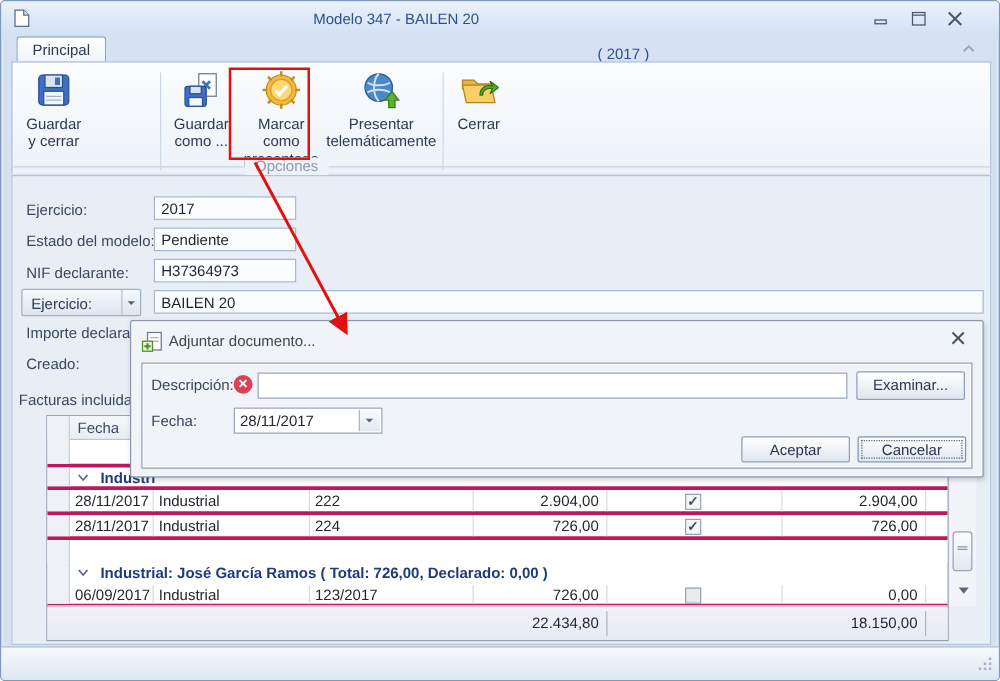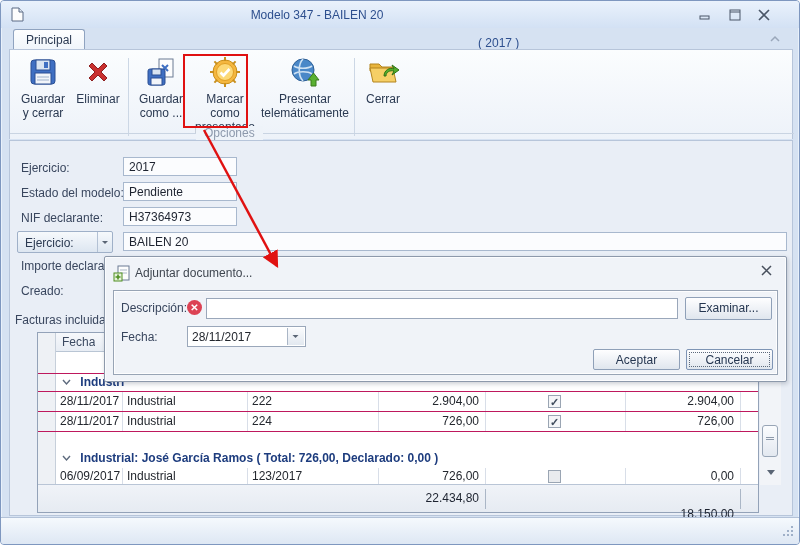--- a/index.html
+++ b/index.html
@@ -33,21 +33,21 @@
     border:1px solid #b7c5da;}
   .flabel{color:#39465e;white-space:nowrap;}
   .tb-field{background:#fbfcfe;border:1px solid #a8b8ce;padding:2px 5px 0 5px;height:19px;color:#1d2330;}
   #btn-declarante{left:16px;top:230px;width:96px;height:22px;
     background:linear-gradient(#f6f9fc,#dde6f1);border:1px solid #9fb0c8;border-radius:2px;
     color:#2b3a52;cursor:pointer;}
   #btn-declarante .dd{position:absolute;right:0;top:0;width:15px;height:20px;border-left:1px solid #b3c1d4;}
   
   #grid{left:36px;top:331px;width:722px;height:181px;background:#fff;border:1px solid #93a2b8;}
   .gv{position:absolute;top:0;bottom:0;width:1px;background:#d8dee8;}
-  .grow{position:absolute;left:0;width:720px;border-bottom:1px solid #be185d;}
+  .grow{position:absolute;left:0;width:720px;border-bottom:3px solid #be185d;}
   .cell{position:absolute;top:2px;white-space:nowrap;overflow:hidden;}
   .sel{position:absolute;left:0;width:18px;background:#eef1f5;border-right:1px solid #c6cfda;top:0;bottom:0;}
   #grid-header{height:19px;background:linear-gradient(#f6f8fb,#e8edf4);border-bottom:1px solid #b9c5d4;color:#3c4a61;}
   .grp-row{color:#1d3c7e;font-weight:bold;}
   .chev{display:inline-block;width:9px;height:9px;margin:0 6px 0 3px;}
   .cb{position:absolute;top:3px;width:13px;height:13px;border:1px solid #9aa5b3;background:#e9ebee;
       text-align:center;line-height:12px;font-size:11px;color:#414e5e;cursor:pointer;}
   .cb.checked{background:#f4f6f8;}
   .cb .mk{visibility:hidden;font-weight:bold;}
   .cb.checked .mk{visibility:visible;}
@@ -131,28 +131,20 @@
             <rect x="4" y="4" width="24" height="24" rx="3" fill="#3f6fc2" stroke="#2a4f93"></rect>
             <rect x="9" y="4" width="14" height="10" fill="#d9e4f2" stroke="#2a4f93"></rect>
             <rect x="17" y="6" width="4" height="6" fill="#3f6fc2"></rect>
             <rect x="8" y="17" width="16" height="11" fill="#f2f5fa" stroke="#2a4f93"></rect>
             <line x1="10" y1="21" x2="22" y2="21" stroke="#9fb2cc"></line>
             <line x1="10" y1="24" x2="22" y2="24" stroke="#9fb2cc"></line>
           </svg>
       </span>
       <span class="rlbl"><span>Guardar</span><br><span>y cerrar</span></span>
     </div>
-    <div class="rbtn" style="left:62px;width:52px;">
-      <span class="ric">
-        <svg width="32" height="32" viewBox="0 0 32 32">
-            <path d="M7 10l3-3 6 6 6-6 3 3-6 6 6 6-3 3-6-6-6 6-3-3 6-6z" fill="#c9302f" stroke="#8e1f1f"></path>
-          </svg>
-      </span>
-      <span class="rlbl"><span>Eliminar</span></span>
-    </div>
     <div class="rsep" style="left:118px;"></div>
     <div class="rbtn" style="left:122px;width:58px;">
       <span class="ric">
         <svg width="32" height="32" viewBox="0 0 32 32">
             <rect x="14" y="3" width="14" height="18" fill="#fdfdfd" stroke="#6b7b93"></rect>
             <path d="M17 9l6 6M23 9l-6 6" stroke="#3f6fc2" stroke-width="2"></path>
             <rect x="3" y="13" width="17" height="16" rx="2" fill="#3f6fc2" stroke="#2a4f93"></rect>
             <rect x="7" y="13" width="9" height="6" fill="#d9e4f2" stroke="#2a4f93"></rect>
             <rect x="6" y="22" width="11" height="7" fill="#f2f5fa" stroke="#2a4f93"></rect>
           </svg>
@@ -313,21 +305,21 @@
       <span class="gv" style="left:84px;"></span>
         <span class="gv" style="left:209px;"></span>
         <span class="gv" style="left:340px;"></span>
       <span class="gv" style="left:447px;"></span>
         <span class="gv" style="left:587px;"></span>
         <span class="gv" style="left:702px;"></span>
     </div>
 
     <div id="grid-footer">
       <span class="cell" style="left:340px;top:6px;width:101px;text-align:right;color:#1d2330;">22.434,80</span>
-      <span class="cell" style="left:587px;top:22px;width:109px;text-align:right;color:#1d2330;">18.150,00</span>
+      <span class="cell" style="left:587px;top:6px;width:109px;text-align:right;color:#1d2330;">18.150,00</span>
       <span class="ftick" style="left:447px;"></span>
       <span class="ftick" style="left:702px;"></span>
     </div>
   </div>
 
   <div id="vscroll" class="abs">
     <div id="vthumb" class="abs">
         <div class="grip"></div>
       </div>
     <span id="vdown" class="abs">

